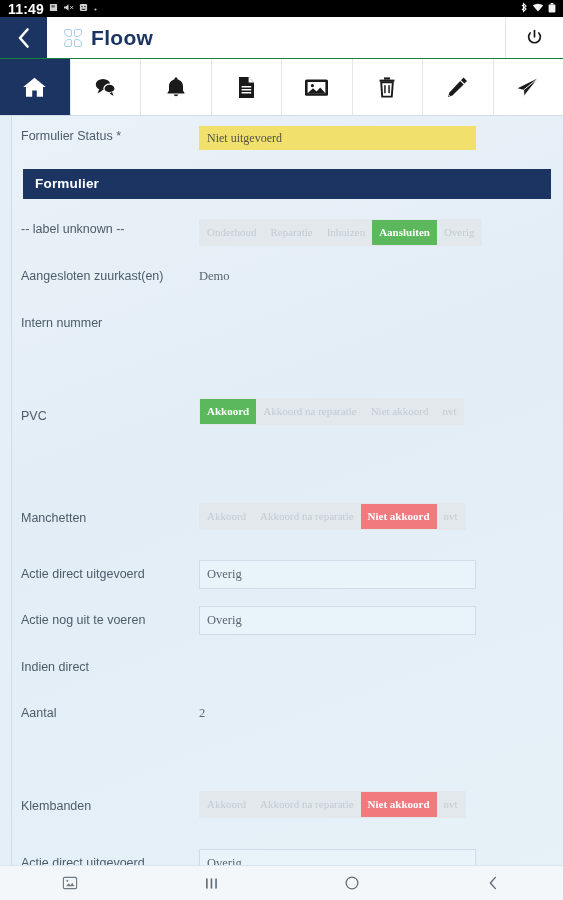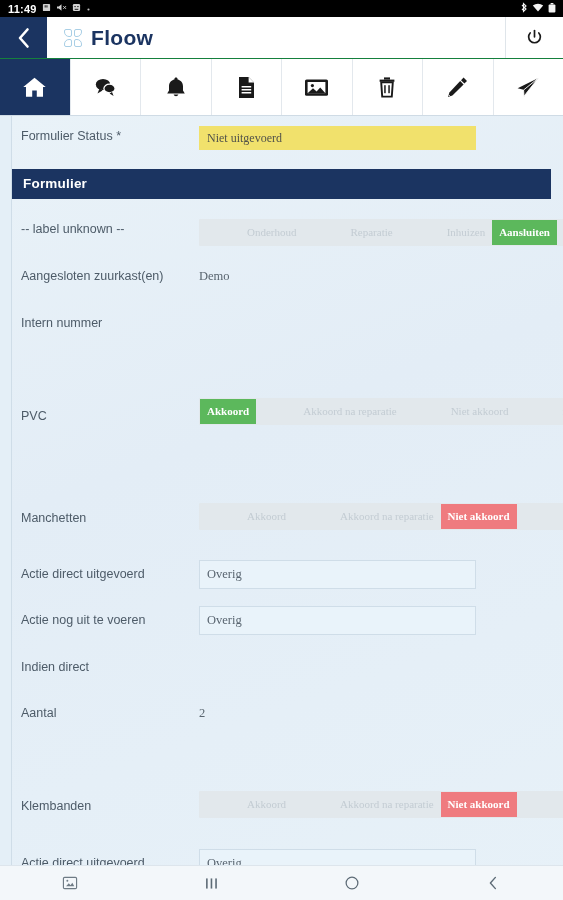--- a/index.html
+++ b/index.html
@@ -22,21 +22,21 @@
     background: #000;
     color: #fff;
     display: flex; align-items: center;
     justify-content: space-between;
     padding: 0 7px 0 8px;
     font-size: 10px;
     flex: 0 0 auto;
     letter-spacing: .2px;
   }
   .sb-left { display: flex; align-items: center; gap: 5px; }
-  .sb-time { font-size: 11px; font-weight: 600; text-align: right; }
+  .sb-time { font-size: 14px; font-weight: 600; text-align: right; }
   .sb-ico { display: inline-block; opacity: .95; }
   .sb-right { display: flex; align-items: center; gap: 4px; }
 
   
   .appbar {
     height: 42px;
     background: #ffffff;
     display: flex; align-items: stretch;
     flex: 0 0 auto;
     border-bottom: 1px solid #15803d;
@@ -135,21 +135,21 @@
   }
   .val { flex: 1 1 auto; padding-top: 10px; font-family: Liberation Serif, serif; }
   .plaintext {
     font-size: 12.5px;
     color: #59656f;
     padding-top: 3px;
   }
 
   
   .sec {
-    margin: 6px 12px 10px 0;
+    margin: 6px 12px 10px 12px;
     background: #1b3461;
     color: #fff;
     font-size: 13.5px;
     font-weight: 700;
     padding: 7px 0 8px 12px;
     letter-spacing: .2px;
   }
 
   
   .yellowfield {
@@ -187,21 +187,21 @@
     font-size: 11px;
     padding: 6px 7px 7px;
     color: #b5bfc7;
     background: transparent;
     white-space: nowrap;
     cursor: pointer;
     line-height: 12px;
   }
   .seg.on-green { background: #5cb85c; color: #ffffff; font-weight: 600; }
   .seg.on-red   { background: #ef7b7f; color: #ffffff; font-weight: 600; }
-  .seg.dim      { color: #c3ccd3; margin-left: 40px; }
+  .seg.dim      { color: #c3ccd3; }
 
   
   .typegroup .seg { padding: 6px 7px 7px; }
 
   
   .navbar {
     height: 35px;
     background: #f3f7fa;
     display: flex; align-items: center;
     flex: 0 0 auto;

